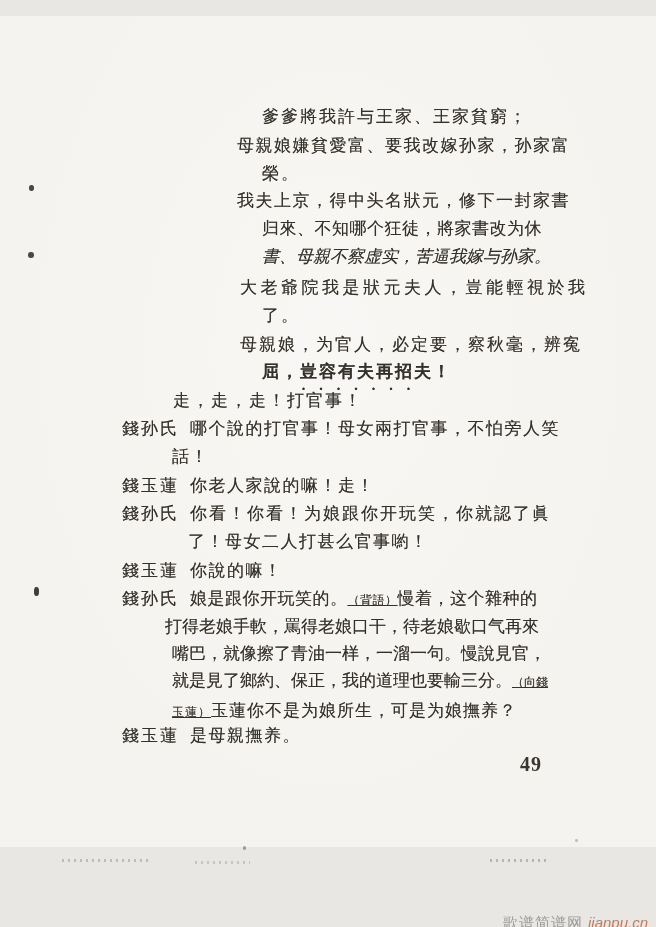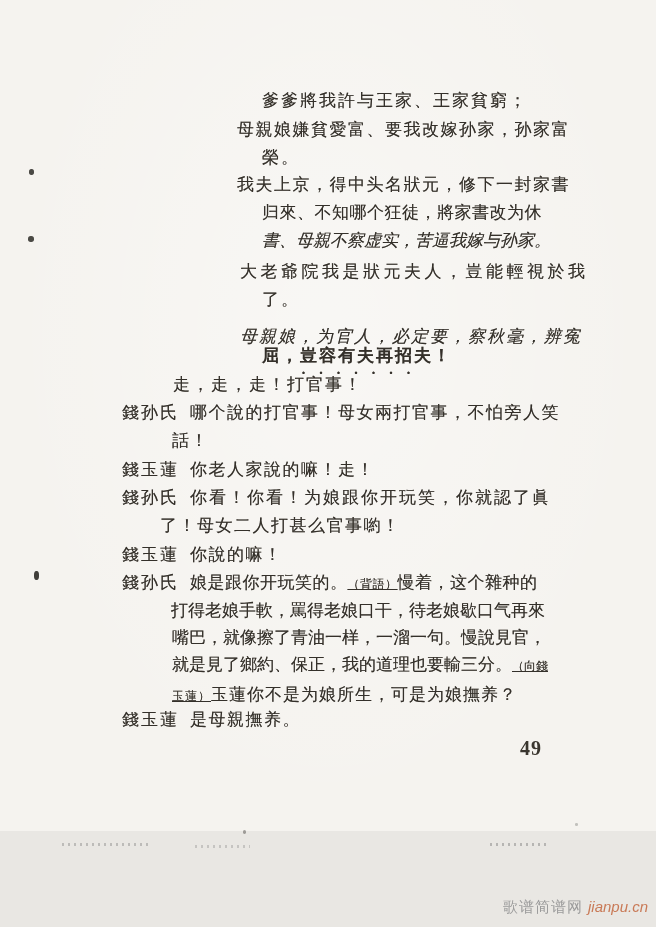--- a/index.html
+++ b/index.html
@@ -12,20 +12,21 @@
   body{
     width:656px;height:927px;overflow:hidden;
     background:#e9e7e3;
     font-family:"Liberation Serif","DejaVu Serif",serif;
   }
   #scan-page{
     position:relative;width:656px;height:831px;
     background:
       radial-gradient(ellipse at 50% 40%, rgba(255,255,255,0.35), rgba(0,0,0,0) 70%),
       var(--paper);
+    margin-top: 16px;
   }
   .line{
     position:absolute;white-space:nowrap;line-height:1;
     font-size:17px;color:var(--ink);
     text-shadow:0 0 0.6px rgba(60,55,48,0.55);
   }
   .speaker{margin-right:11px;letter-spacing:2px;text-align:right;}
   .small{font-size:12px;text-decoration:underline;}
   .dots{font-size:15px;letter-spacing:12.5px;font-weight:bold;}
   #page-number{
@@ -52,32 +53,32 @@
 <div id="scan-page">
   <div id="script-area">
       <div class="line" style="left: 262px; top: 92px; letter-spacing: 2px;"><span>爹爹將我許与王家、王家貧窮；</span></div>
       <div class="line" style="left: 237px; top: 121px; letter-spacing: 1.5px;"><span>母親娘嫌貧愛富、要我改嫁孙家，孙家富</span></div>
       <div class="line" style="left: 262px; top: 149px; letter-spacing: 2px;"><span>榮。</span></div>
       <div class="line" style="left: 237px; top: 176px; letter-spacing: 1.5px;"><span>我夫上京，得中头名狀元，修下一封家書</span></div>
       <div class="line" style="left: 262px; top: 204px; letter-spacing: 0.5px;"><span>归來、不知哪个狂徒，將家書改为休</span></div>
       <div class="line" style="left: 262px; top: 232px; letter-spacing: 0px; font-style: italic;"><span>書、母親不察虚实，苦逼我嫁与孙家。</span></div>
       <div class="line" style="left: 240px; top: 263px; letter-spacing: 3.5px;"><span>大老爺院我是狀元夫人，豈能輕視於我</span></div>
       <div class="line" style="left: 262px; top: 291px; letter-spacing: 2px;"><span>了。</span></div>
-      <div class="line" style="left: 240px; top: 328px; letter-spacing: 2px; font-style: italic;"><span>母親娘，为官人，必定要，察秋毫，辨寃</span></div>
+      <div class="line" style="left: 240px; top: 320px; letter-spacing: 2px;"><span>母親娘，为官人，必定要，察秋毫，辨寃</span></div>
       <div class="line" style="left: 262px; top: 347px; letter-spacing: 2px; font-weight: bold;"><span>屈，豈容有夫再招夫！</span></div>
       <div class="line dots" style="left: 301px; top: 366px;"><span>·······</span></div>
       <div class="line" style="left: 173px; top: 376px; letter-spacing: 2px;"><span>走，走，走！打官事！</span></div>
       <div class="line" style="left: 122px; top: 404px; letter-spacing: 1.5px;"><span class="speaker">錢孙氏</span><span>哪个說的打官事！母女兩打官事，不怕旁人笑</span></div>
       <div class="line" style="left: 172px; top: 432px; letter-spacing: 1.5px;"><span>話！</span></div>
       <div class="line" style="left: 122px; top: 461px; letter-spacing: 1.5px;"><span class="speaker">錢玉蓮</span><span>你老人家說的嘛！走！</span></div>
       <div class="line" style="left: 122px; top: 489px; letter-spacing: 2px;"><span class="speaker">錢孙氏</span><span>你看！你看！为娘跟你开玩笑，你就認了眞</span></div>
-      <div class="line" style="left: 160px; top: 517px; letter-spacing: 1.5px;"><span>了！母女二人打甚么官事喲！</span></div>
+      <div class="line" style="left: 188px; top: 517px; letter-spacing: 1.5px;"><span>了！母女二人打甚么官事喲！</span></div>
       <div class="line" style="left: 122px; top: 546px; letter-spacing: 1.5px;"><span class="speaker">錢玉蓮</span><span>你說的嘛！</span></div>
       <div class="line" style="left: 122px; top: 574px; letter-spacing: 0.5px;"><span class="speaker">錢孙氏</span><span>娘是跟你开玩笑的。</span><span class="small">（背語）</span><span>慢着，这个雜种的</span></div>
-      <div class="line" style="left: 171px; top: 602px; letter-spacing: 0px; font-family: Liberation Serif, serif;"><span>打得老娘手軟，罵得老娘口干，待老娘歇口气再來</span></div>
+      <div class="line" style="left: 165px; top: 602px; letter-spacing: 0px; font-family: Liberation Serif, serif;"><span>打得老娘手軟，罵得老娘口干，待老娘歇口气再來</span></div>
       <div class="line" style="left: 172px; top: 629px; letter-spacing: 0px;"><span>嘴巴，就像擦了青油一样，一溜一句。慢說見官，</span></div>
       <div class="line" style="left: 172px; top: 656px; letter-spacing: 0px;"><span>就是見了鄉約、保正，我的道理也要輸三分。</span><span class="small">（向錢</span></div>
       <div class="line" style="left: 172px; top: 686px; letter-spacing: 1px;"><span class="small">玉蓮）</span><span>玉蓮你不是为娘所生，可是为娘撫养？</span></div>
       <div class="line" style="left: 122px; top: 711px; letter-spacing: 1.5px;"><span class="speaker">錢玉蓮</span><span>是母親撫养。</span></div>
     </div>
   <div id="page-number">49</div>
   <div id="watermark">
     <span class="site">歌谱简谱网</span><span class="domain">jianpu.cn</span>
   </div>
 <div class="speck" style="left: 29px; top: 169px; width: 5px; height: 6px; opacity: 0.85;"></div>

